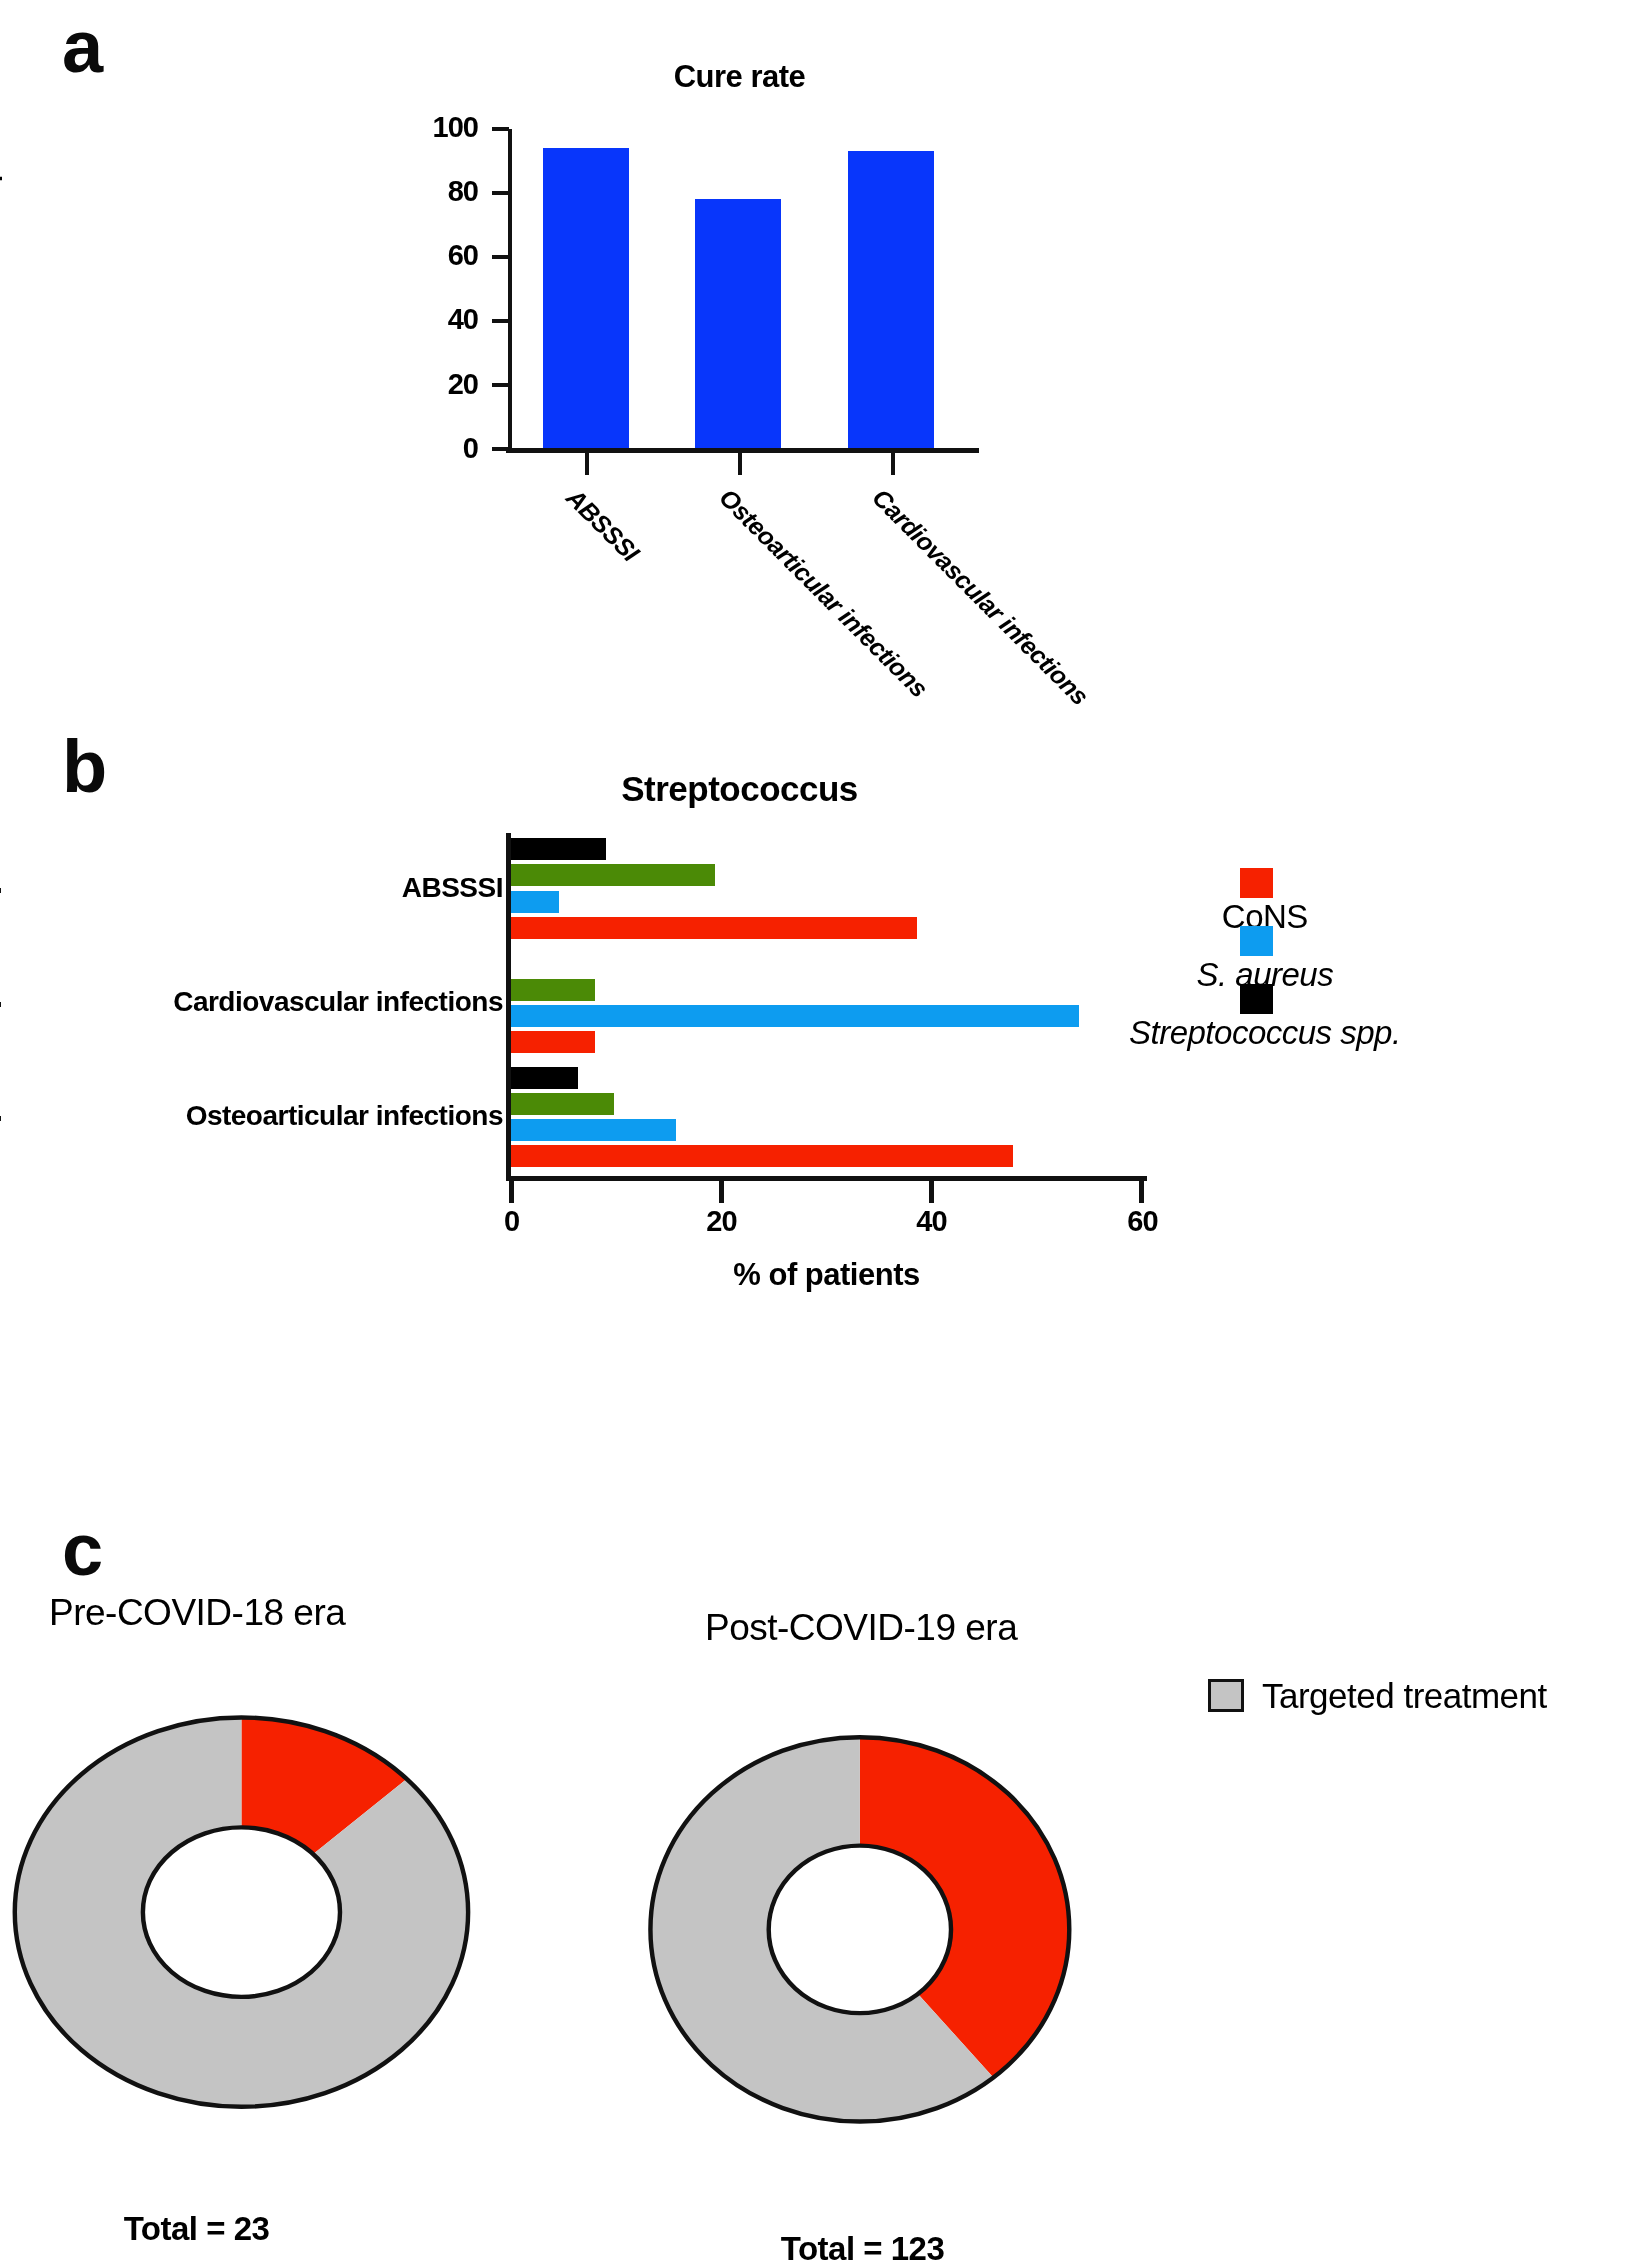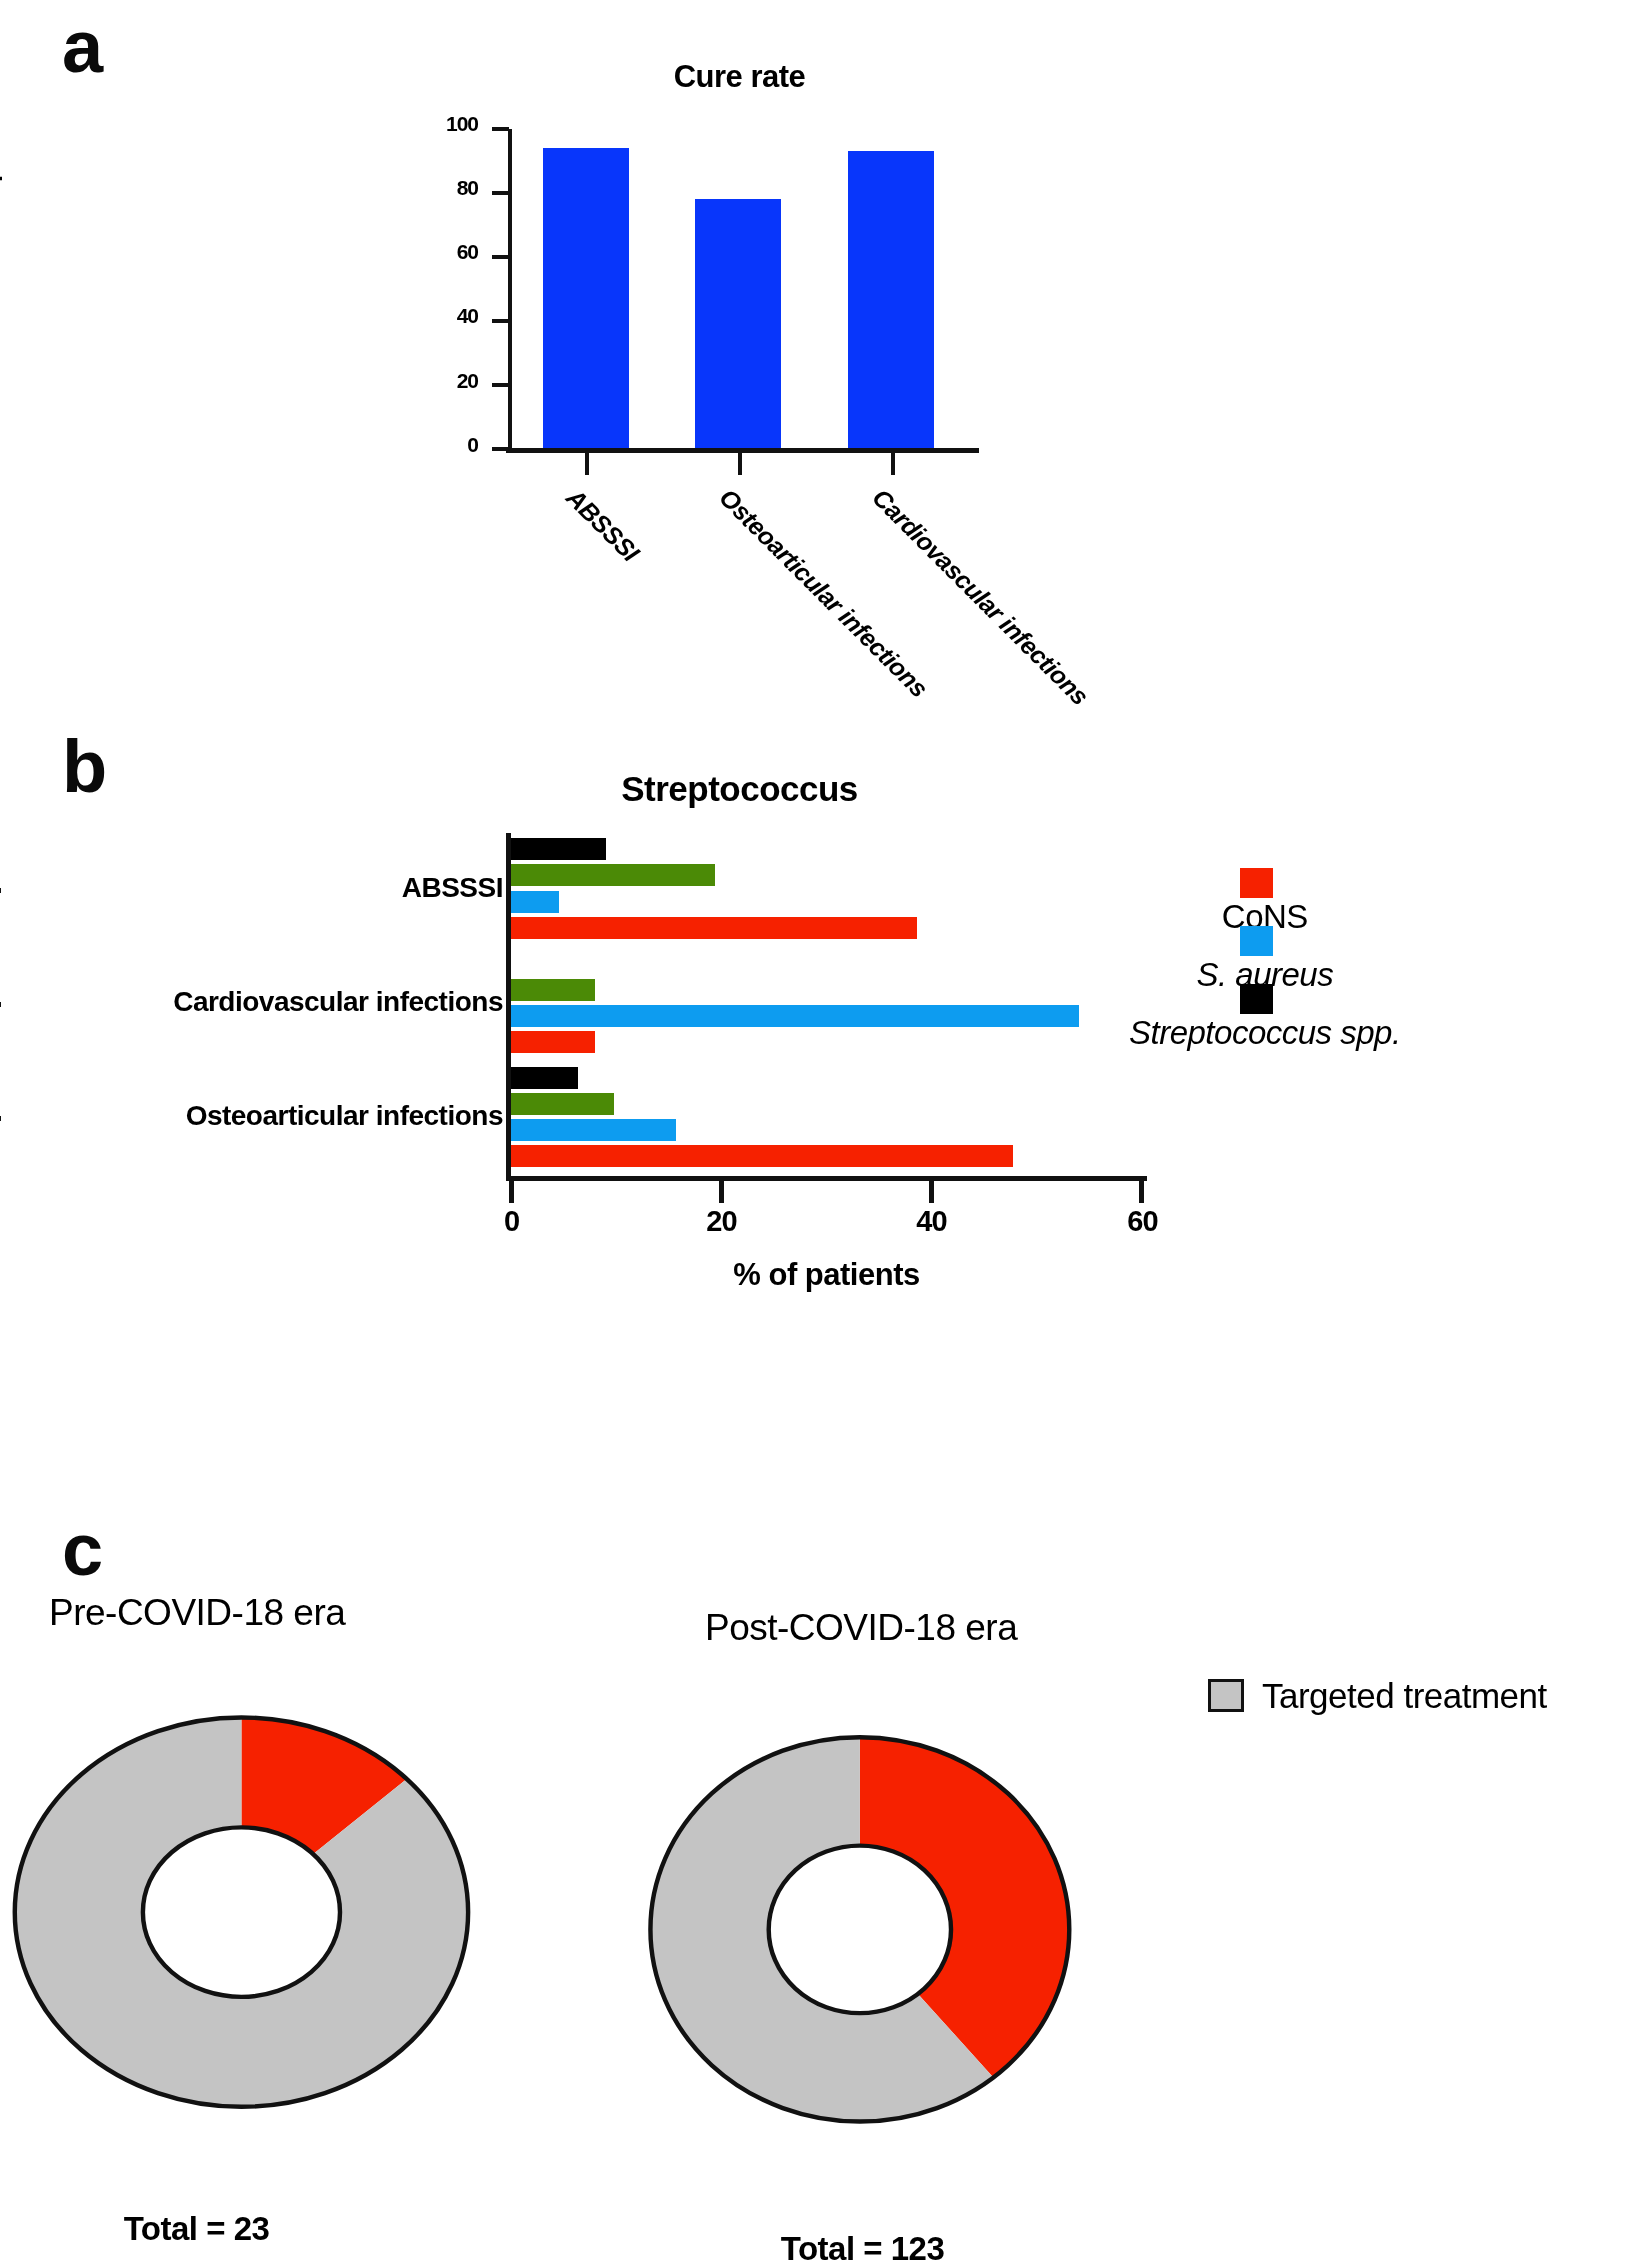--- a/index.html
+++ b/index.html
@@ -11,21 +11,21 @@
 
   
   #panel-a{position:absolute;left:0;top:0;width:1632px;height:720px;}
   #a-title{position:absolute;left:493px;top:59px;width:493px;text-align:center;
            font-weight:bold;font-size:31px;letter-spacing:-0.5px;}
   #a-plot{position:absolute;left:508px;top:129px;width:463px;height:320px;}
   #a-yaxis{position:absolute;left:508px;top:129px;width:4.4px;height:321px;background:#111;}
   #a-xaxis{position:absolute;left:506px;top:448px;width:473px;height:5px;background:#111;}
   .a-ytick{position:absolute;left:-16px;width:17px;height:4px;background:#111;}
   .a-ytlabel{position:absolute;right:493px;width:148px;text-align:right;
-             font-weight:bold;font-size:21px;line-height:1;letter-spacing:-1px;}
+             font-weight:bold;font-size:29px;line-height:1;letter-spacing:-1px;}
   #a-ylabel{position:absolute;left:-170px;top:148px;width:315px;text-align:center;
             transform:rotate(-90deg);transform-origin:center center;
             font-weight:bold;font-size:27px;letter-spacing:-0.5px;}
   .a-bar{position:absolute;bottom:0;background:#0836fb;}
   .a-xtick{position:absolute;top:452px;width:4.4px;height:23px;background:#111;}
   .a-xtlabel{position:absolute;top:483px;font-weight:bold;font-style:italic;
              font-size:25px;white-space:nowrap;letter-spacing:-0.5px;
              transform:rotate(45deg);transform-origin:left top;}
 
   
@@ -158,21 +158,21 @@
         <div class="b-leg-swatch" style="background: rgb(0, 0, 0);"></div>
         <div class="b-leg-text ital">Streptococcus spp.</div>
       </div>
     </div>
 </div>
 
 <div id="panel-c">
   <div class="panel-letter" style="left:62px;top:0px;">c</div>
 
   <div class="c-donut-title" style="left:49px;top:79px;">Pre-COVID-18 era</div>
-  <div class="c-donut-title" style="left:705px;top:94px;">Post-COVID-18 era</div>
+  <div class="c-donut-title" style="left:705px;top:94px;">Post-COVID-19 era</div>
 
   <svg id="c-svg" width="1632" height="748" style="position:absolute;left:0;top:0;" viewBox="0 0 3312 1518">
       <path d="M 490 415 A 460 395 0 0 1 825.3255686138493 539.6038931581679 L 635.7937254842823 692.2578977802656 A 200 172 0 0 0 490 638 Z" fill="#f62100" stroke="none"></path>
       <path d="M 825.3255686138493 539.6038931581679 A 460 395 0 1 1 489.99999999999994 415 L 489.99999999999994 638 A 200 172 0 1 0 635.7937254842823 692.2578977802656 Z" fill="#c4c4c4" stroke="none"></path>
       <ellipse cx="490" cy="810" rx="460" ry="395" fill="none" stroke="#111" stroke-width="9"></ellipse>
       <ellipse cx="490" cy="810" rx="200" ry="172" fill="#fff" stroke="#111" stroke-width="9"></ellipse>
       <path d="M 1745 455 A 425 390 0 0 1 2015.905195643193 1145.5001646825576 L 1862.9234381035076 975.9872512718841 A 185 170 0 0 0 1745 675 Z" fill="#f62100" stroke="none"></path>
       <path d="M 2015.905195643193 1145.5001646825576 A 425 390 0 1 1 1745 455 L 1745 675 A 185 170 0 1 0 1862.9234381035076 975.9872512718841 Z" fill="#c4c4c4" stroke="none"></path>
       <ellipse cx="1745" cy="845" rx="425" ry="390" fill="none" stroke="#111" stroke-width="9"></ellipse>
       <ellipse cx="1745" cy="845" rx="185" ry="170" fill="#fff" stroke="#111" stroke-width="9"></ellipse>

